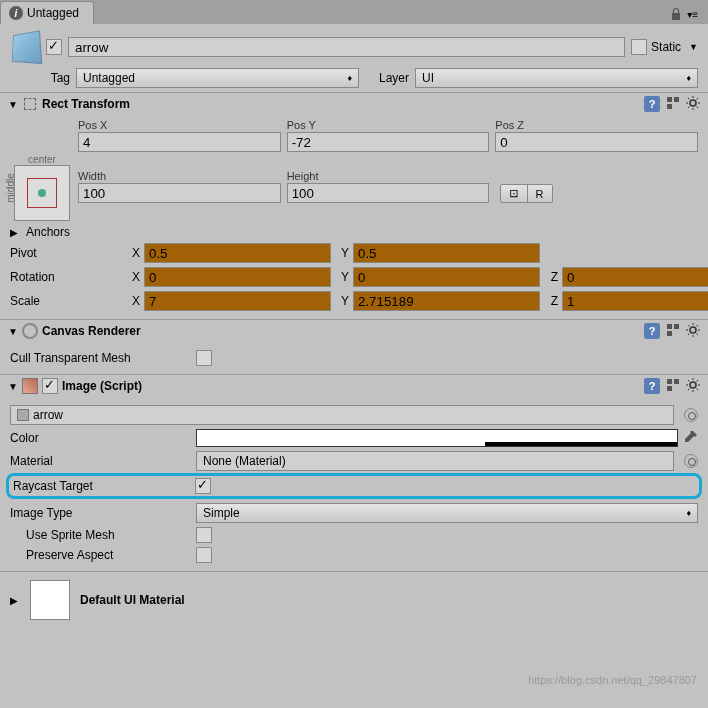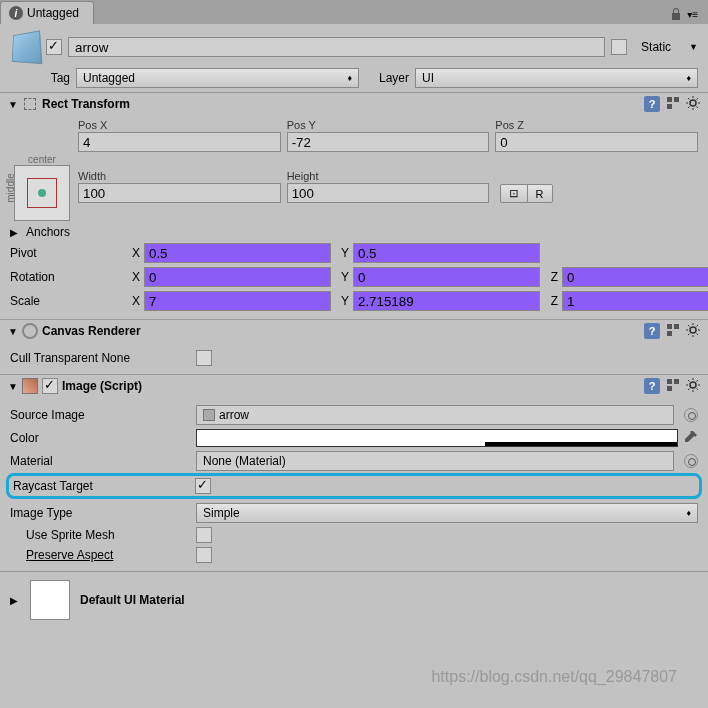--- a/index.html
+++ b/index.html
@@ -42,38 +42,38 @@
 .pos-lbl { font-size: 11px; color: #333; margin-bottom: 1px; }
 .num-input { width: 100%; background: #d0d0d0; border: 1px solid #888; padding: 2px 4px; height: 20px; }
 .btn-group { display: flex; margin-left: 6px; }
 .btn-group .btn { border-radius: 0; margin-left: -1px; padding: 2px 8px; }
 .btn-group .btn:first-child { border-radius: 2px 0 0 2px; }
 .btn-group .btn:last-child { border-radius: 0 2px 2px 0; }
 .prop-row { display: flex; align-items: center; margin-top: 4px; gap: 6px; }
 .prop-lbl { min-width: 110px; }
 .xyz-row { display: flex; flex: 1; gap: 4px; align-items: center; }
 .xyz-lbl { width: 14px; text-align: right; }
-.xyz-input { flex: 1; background: #8b5cf6; border: 1px solid #888; padding: 2px 4px; height: 20px; }
+.xyz-input { flex: 1; background: #a16207; border: 1px solid #888; padding: 2px 4px; height: 20px; }
 .highlight { border: 3px solid #1aa8d4; border-radius: 8px; padding: 2px 4px; margin: 2px -4px; }
 .color-field { flex: 1; height: 18px; background: #fff; border: 1px solid #333; position: relative; }
 .color-field::after { content: ''; position: absolute; bottom: 0; left: 60%; right: 0; height: 4px; background: #000; }
 .eyedrop { width: 14px; height: 14px; cursor: pointer; }
 .obj-field { flex: 1; background: #d0d0d0; border: 1px solid #888; padding: 2px 6px; height: 20px; display: flex; align-items: center; gap: 4px; }
 .obj-pick { width: 14px; height: 14px; border: 1px solid #888; border-radius: 50%; cursor: pointer; margin-left: 4px; position: relative; }
 .obj-pick::after { content: ''; position: absolute; left: 3px; top: 3px; width: 6px; height: 6px; border-radius: 50%; border: 1px solid #555;}
 .wide-btn { display: block; margin: 6px auto 0; width: 60%; }
 .material-row { display: flex; align-items: center; padding: 8px 10px; gap: 10px; }
 .mat-swatch { width: 40px; height: 40px; background: #fff; border: 1px solid #888; }
-.watermark { position: absolute; right: 31px; bottom: 22px; color: #999; font-size: 16px; }
+.watermark { position: absolute; right: 11px; bottom: 22px; color: #999; font-size: 11px; }
 .sprite-ico { width: 12px; height: 12px; background: #aaa; border: 1px solid #777; }
 .ci-rect { width: 16px; height: 16px; position: relative; }
 .ci-rect::before { content: ''; position: absolute; left: 2px; top: 2px; right: 2px; bottom: 2px; border: 1px dashed #666; }
 .ci-canvas { width: 16px; height: 16px; border-radius: 50%; border: 2px solid #888; }
 .ci-image { width: 16px; height: 16px; background: linear-gradient(45deg,#e8a890,#b86850); border: 1px solid #777; }
-.static-row { display: flex; align-items: center; gap: 14px; }
+.static-row { display: flex; align-items: center; gap: 4px; }
 </style>
 </head>
 <body>
 
 <div class="tab-bar">
   <div class="tab">
     <span class="info-icon">i</span>
     <span>Untagged</span>
   </div>
   <div class="tab-extras">
@@ -204,21 +204,21 @@
           <rect x="1" y="8" width="5" height="5" fill="#555"></rect>
         </svg>
       <svg class="gear-icon" viewBox="0 0 14 14">
           <circle cx="7" cy="7" r="3" fill="none" stroke="#333" stroke-width="1.5"></circle>
           <path d="M7 0v2M7 12v2M0 7h2M12 7h2M2 2l1.5 1.5M10.5 10.5L12 12M12 2l-1.5 1.5M3.5 10.5L2 12" stroke="#333"></path>
         </svg>
     </div>
   </div>
   <div class="comp-body">
     <div class="prop-row">
-      <span class="prop-lbl" style="min-width:180px;">Cull Transparent None</span>
+      <span class="prop-lbl" style="min-width:180px;">Cull Transparent Mesh</span>
       <div class="checkbox"></div>
     </div>
   </div>
 </div>
 
 <div class="component">
   <div class="comp-header">
     <span class="foldout">▼</span>
     <div class="comp-icon ci-image"></div>
     <div class="checkbox checked"></div>
@@ -231,21 +231,20 @@
           <rect x="1" y="8" width="5" height="5" fill="#555"></rect>
         </svg>
       <svg class="gear-icon" viewBox="0 0 14 14">
           <circle cx="7" cy="7" r="3" fill="none" stroke="#333" stroke-width="1.5"></circle>
           <path d="M7 0v2M7 12v2M0 7h2M12 7h2M2 2l1.5 1.5M10.5 10.5L12 12M12 2l-1.5 1.5M3.5 10.5L2 12" stroke="#333"></path>
         </svg>
     </div>
   </div>
   <div class="comp-body">
     <div class="prop-row">
-      <span class="prop-lbl" style="min-width:180px;">Source Image</span>
       <div class="obj-field">
           <div class="sprite-ico"></div>
           <span>arrow</span>
         </div>
       <div class="obj-pick"></div>
     </div>
     <div class="prop-row">
       <span class="prop-lbl" style="min-width:180px;">Color</span>
       <div class="color-field"></div>
       <svg class="eyedrop" viewBox="0 0 14 14">
@@ -270,21 +269,21 @@
       <div class="dropdown">
           <span>Simple</span>
           <span style="font-size:9px;">♦</span>
         </div>
     </div>
     <div class="prop-row">
       <span class="prop-lbl" style="min-width:180px;padding-left:16px;">Use Sprite Mesh</span>
       <div class="checkbox"></div>
     </div>
     <div class="prop-row">
-      <span class="prop-lbl" style="min-width:180px;padding-left:16px;text-decoration:underline;">Preserve Aspect</span>
+      <span class="prop-lbl" style="min-width:180px;padding-left:16px;">Preserve Aspect</span>
       <div class="checkbox"></div>
     </div>
   </div>
 </div>
 
 <div class="material-row">
   <span class="foldout">▶</span>
   <div class="mat-swatch"></div>
   <span style="font-weight:bold;">Default UI Material</span>
 </div>

